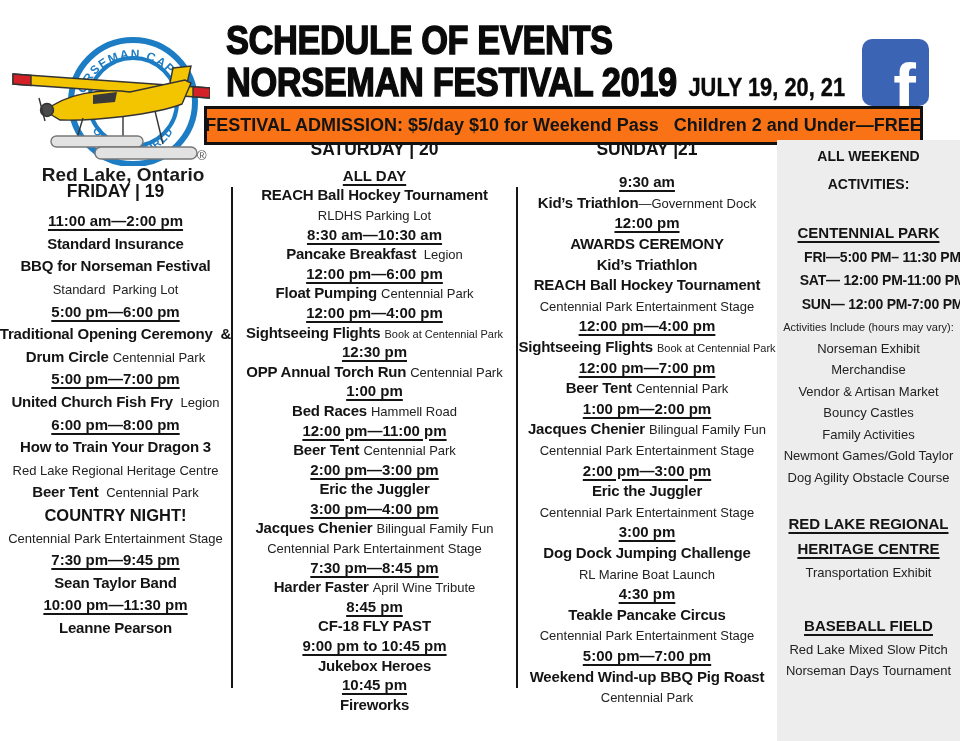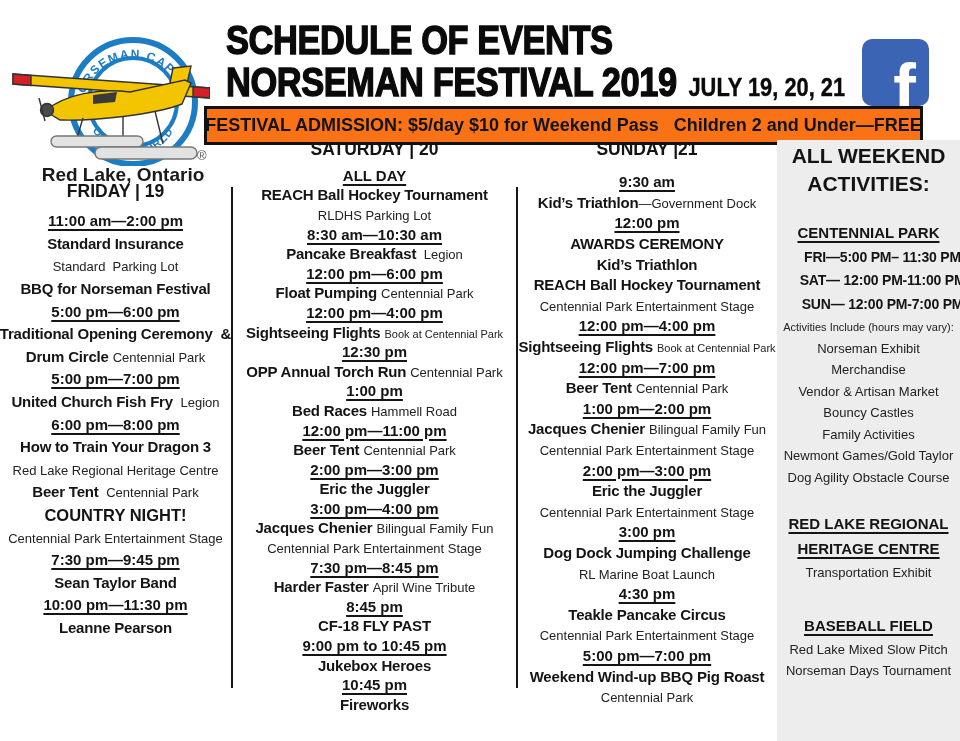--- a/index.html
+++ b/index.html
@@ -68,21 +68,21 @@
 
   .u{text-decoration:underline;text-underline-offset:3px;text-decoration-thickness:1.5px;}
 
   .sg-t  {font-weight:bold;font-size:15px;}
   .sg-b  {font-weight:bold;font-size:15px;letter-spacing:-.2px;}
   .sg-b2 {font-weight:bold;font-size:16.5px;}
   .sg-r  {font-size:13px;color:#222;}
   .sg-rs {font-size:11px;color:#222;}
   .sg-hu {font-weight:bold;font-size:15px;}
   .sg-wt {font-weight:bold;font-size:14px;letter-spacing:-.2px;padding-left:28px;}
-  .sg-b2w{font-weight:bold;font-size:21px;}
+  .sg-b2w{font-weight:bold;font-size:14px;}
 </style>
 </head>
 <body>
 
 <svg class="abs logo" viewBox="0 0 205 150" xmlns="http://www.w3.org/2000/svg">
   <defs>
     <path id="arcTop" d="M 78 92 A 50 50 0 1 1 178 92"></path>
     <path id="arcBot" d="M 84 106 A 46 46 0 0 0 172 106"></path>
   </defs>
   <circle cx="128" cy="86" r="62" fill="#ffffff" stroke="#1d7dc4" stroke-width="6"></circle>
@@ -124,22 +124,22 @@
 
 <div class="abs adm">
   <span>FESTIVAL ADMISSION: $5/day $10 for Weekend Pass   Children 2 and Under—FREE</span>
 </div>
 
 <div class="col" id="col-friday">
   <div class="col-h">FRIDAY | 19</div>
   <div>
       <div class="ln ln-t"><span class="lw u"><span class="sg-t">11:00 am—2:00 pm</span></span></div>
       <div class="ln ln-b"><span class="lw"><span class="sg-b">Standard Insurance</span></span></div>
+      <div class="ln ln-b"><span class="lw"><span class="sg-b">BBQ for Norseman Festival</span></span></div>
       <div class="ln ln-r"><span class="lw"><span class="sg-r">Standard  Parking Lot</span></span></div>
-      <div class="ln ln-b"><span class="lw"><span class="sg-b">BBQ for Norseman Festival</span></span></div>
       <div class="ln ln-t"><span class="lw u"><span class="sg-t">5:00 pm—6:00 pm</span></span></div>
       <div class="ln ln-b"><span class="lw"><span class="sg-b">Traditional Opening Ceremony  &amp;</span></span></div>
       <div class="ln ln-mix"><span class="lw"><span class="sg-b">Drum Circle </span><span class="sg-r">Centennial Park</span></span></div>
       <div class="ln ln-t"><span class="lw u"><span class="sg-t">5:00 pm—7:00 pm</span></span></div>
       <div class="ln ln-mix"><span class="lw"><span class="sg-b">United Church Fish Fry </span><span class="sg-r"> Legion</span></span></div>
       <div class="ln ln-t"><span class="lw u"><span class="sg-t">6:00 pm—8:00 pm</span></span></div>
       <div class="ln ln-b"><span class="lw"><span class="sg-b">How to Train Your Dragon 3</span></span></div>
       <div class="ln ln-r"><span class="lw"><span class="sg-r">Red Lake Regional Heritage Centre</span></span></div>
       <div class="ln ln-mix"><span class="lw"><span class="sg-b">Beer Tent </span><span class="sg-r"> Centennial Park</span></span></div>
       <div class="ln ln-b2"><span class="lw"><span class="sg-b2">COUNTRY NIGHT!</span></span></div>

